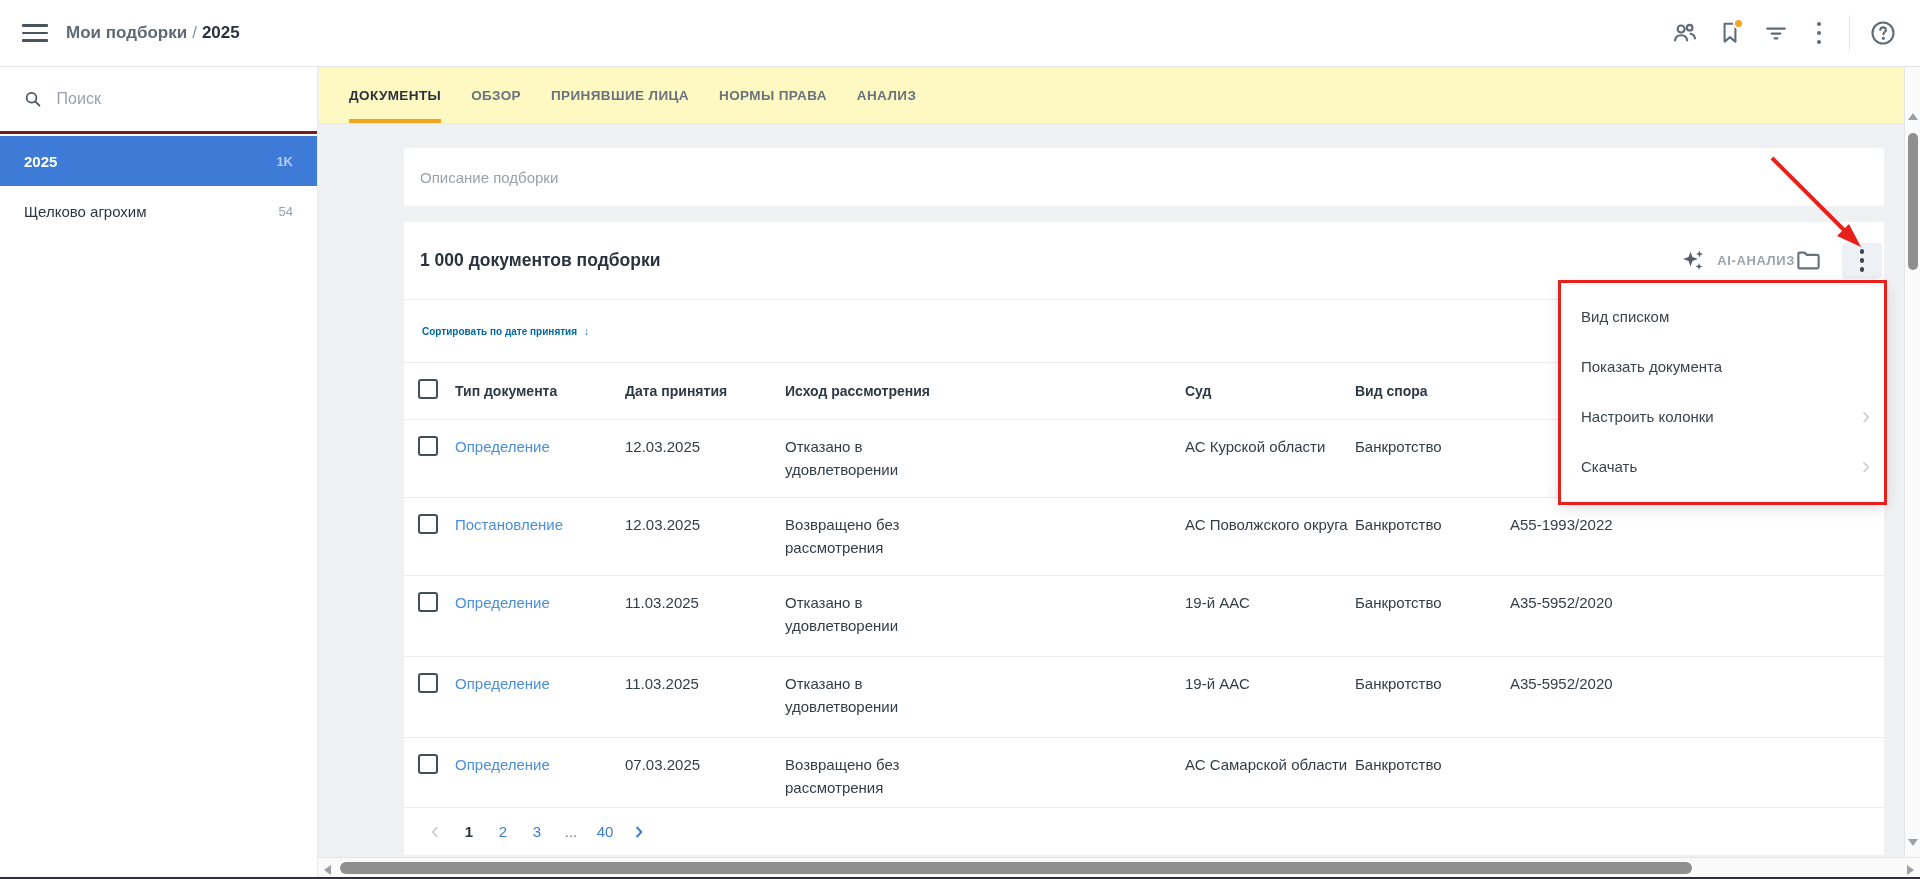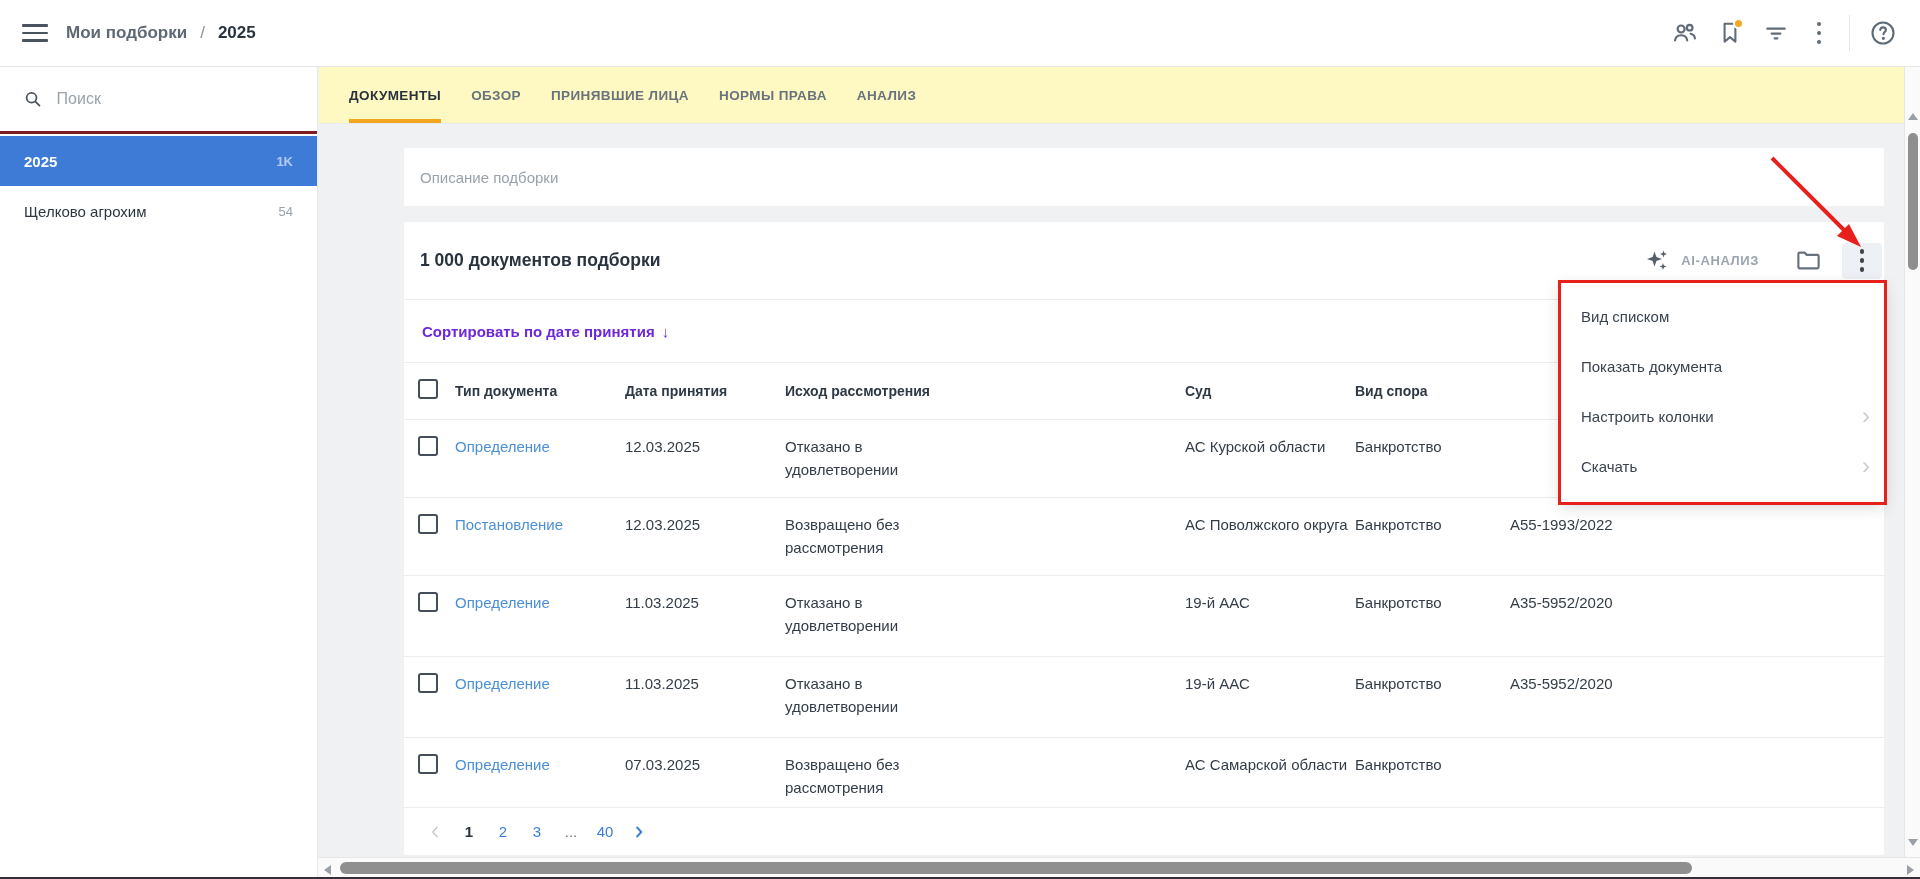--- a/index.html
+++ b/index.html
@@ -4,21 +4,21 @@
 <style>
   *{box-sizing:border-box;margin:0;padding:0}
   html,body{background:#fff}
   body{font-family:"Liberation Sans","DejaVu Sans",sans-serif}
   .app{position:relative;width:1920px;height:879px;background:#eff1f2;overflow:hidden}
 
   
   .topbar{position:absolute;left:0;top:0;width:1920px;height:67px;background:#fff;border-bottom:1px solid #e3e6e9;z-index:20}
   .hamburger{position:absolute;left:22px;top:24px;width:26px;height:19px;background:none;border:0;cursor:pointer}
   .hamburger span{display:block;width:26px;height:2.6px;background:#4a545e;border-radius:1px;margin-bottom:5px}
-  .breadcrumb{position:absolute;left:66px;top:0;height:66px;display:flex;align-items:center;gap:13px;font-size:17px}
+  .breadcrumb{position:absolute;left:66px;top:0;height:66px;display:flex;align-items:center;gap:5px;font-size:17px}
   .bc-section{color:#5e6974;font-weight:600;cursor:pointer;text-decoration:none}
   .bc-sep{color:#8b959e}
   .bc-current{color:#29333e;font-weight:700}
   .topbar-right{position:absolute;right:14px;top:0;height:66px;display:flex;align-items:center}
   .icon-btn{width:46px;height:46px;display:flex;align-items:center;justify-content:center;background:none;border:0;cursor:pointer;position:relative}
   .badge-dot{position:absolute;top:8px;right:9px;width:11px;height:11px;border-radius:50%;background:#f5a623;border:2px solid #fff}
   .topbar-divider{width:1px;height:36px;background:#e3e6e9;margin:0 10px}
 
   
   .sidebar{position:absolute;left:0;top:67px;width:318px;height:810px;background:#fff;border-right:1px solid #e8eaec;z-index:4}
@@ -41,30 +41,30 @@
 
   
   .desc-card{position:absolute;left:404px;top:148px;width:1480px;height:58px;background:#fff;border-radius:2px;display:flex;align-items:center;padding:0 16px;cursor:text;z-index:2}
   .desc-placeholder{color:#99a2ab;font-size:15px}
 
   
   .table-card{position:absolute;left:404px;top:222px;width:1480px;height:633px;background:#fff;border-radius:2px;z-index:2}
   .card-head{height:78px;display:flex;align-items:center;justify-content:space-between;padding:0 2px 0 16px;border-bottom:1px solid #eaecee}
   .card-title{font-size:17.5px;font-weight:700;color:#29333e}
   .head-actions{display:flex;align-items:center}
-  .ai-btn{display:flex;align-items:center;gap:10px;background:none;border:0;cursor:pointer;margin-right:36px;font-family:inherit}
+  .ai-btn{display:flex;align-items:center;gap:10px;background:none;border:0;cursor:pointer;font-family:inherit}
   .ai-label{font-size:13px;font-weight:700;letter-spacing:.6px;color:#9aa5af}
   .folder-btn{background:none;border:0;cursor:pointer;margin-right:20px;display:flex;align-items:center}
   .kebab-btn{width:40px;height:36px;background:#edf1f5;border-radius:4px;display:flex;flex-direction:column;align-items:center;justify-content:center;border:0;cursor:pointer}
   .kebab-btn i{width:4.4px;height:4.4px;border-radius:50%;background:#3c4650;margin:2.4px 0}
   .kebab-btn.plain{background:none}
   .kebab-btn.plain i{background:#5f6b76}
 
   .sort-row{height:62px;display:flex;align-items:center;padding:0 18px}
-  .sort-link{color:#6d28d9;font-size:15px;font-weight:600;cursor:pointer;background:none;border:0;font-family:inherit;display:flex;gap:7px;align-items:center}
+  .sort-link{color:#0369a1;font-size:10px;font-weight:600;cursor:pointer;background:none;border:0;font-family:inherit;display:flex;gap:7px;align-items:center}
 
   .grid{display:grid;grid-template-columns:37px 170px 160px 400px 170px 155px 1fr;padding:0 16px 0 14px}
   .thead{height:58px;border-top:1px solid #eaecee;border-bottom:1px solid #eaecee;align-items:center}
   .th{font-size:14px;font-weight:700;color:#2e3944}
   .trow{border-bottom:1px solid #eaecee;align-items:start;padding-top:16px;min-height:78px}
   .tbody .trow:nth-child(3),.tbody .trow:nth-child(4){min-height:81px}
   .tbody .trow:nth-child(5){min-height:70px}
   .checkbox{width:20px;height:20px;border:2px solid #434e5a;border-radius:3px;display:inline-block;background:#fff;cursor:pointer}
   .cell{font-size:15px;color:#333d47;line-height:1.5}
   .cell-type{color:#4a8fd8;cursor:pointer}

